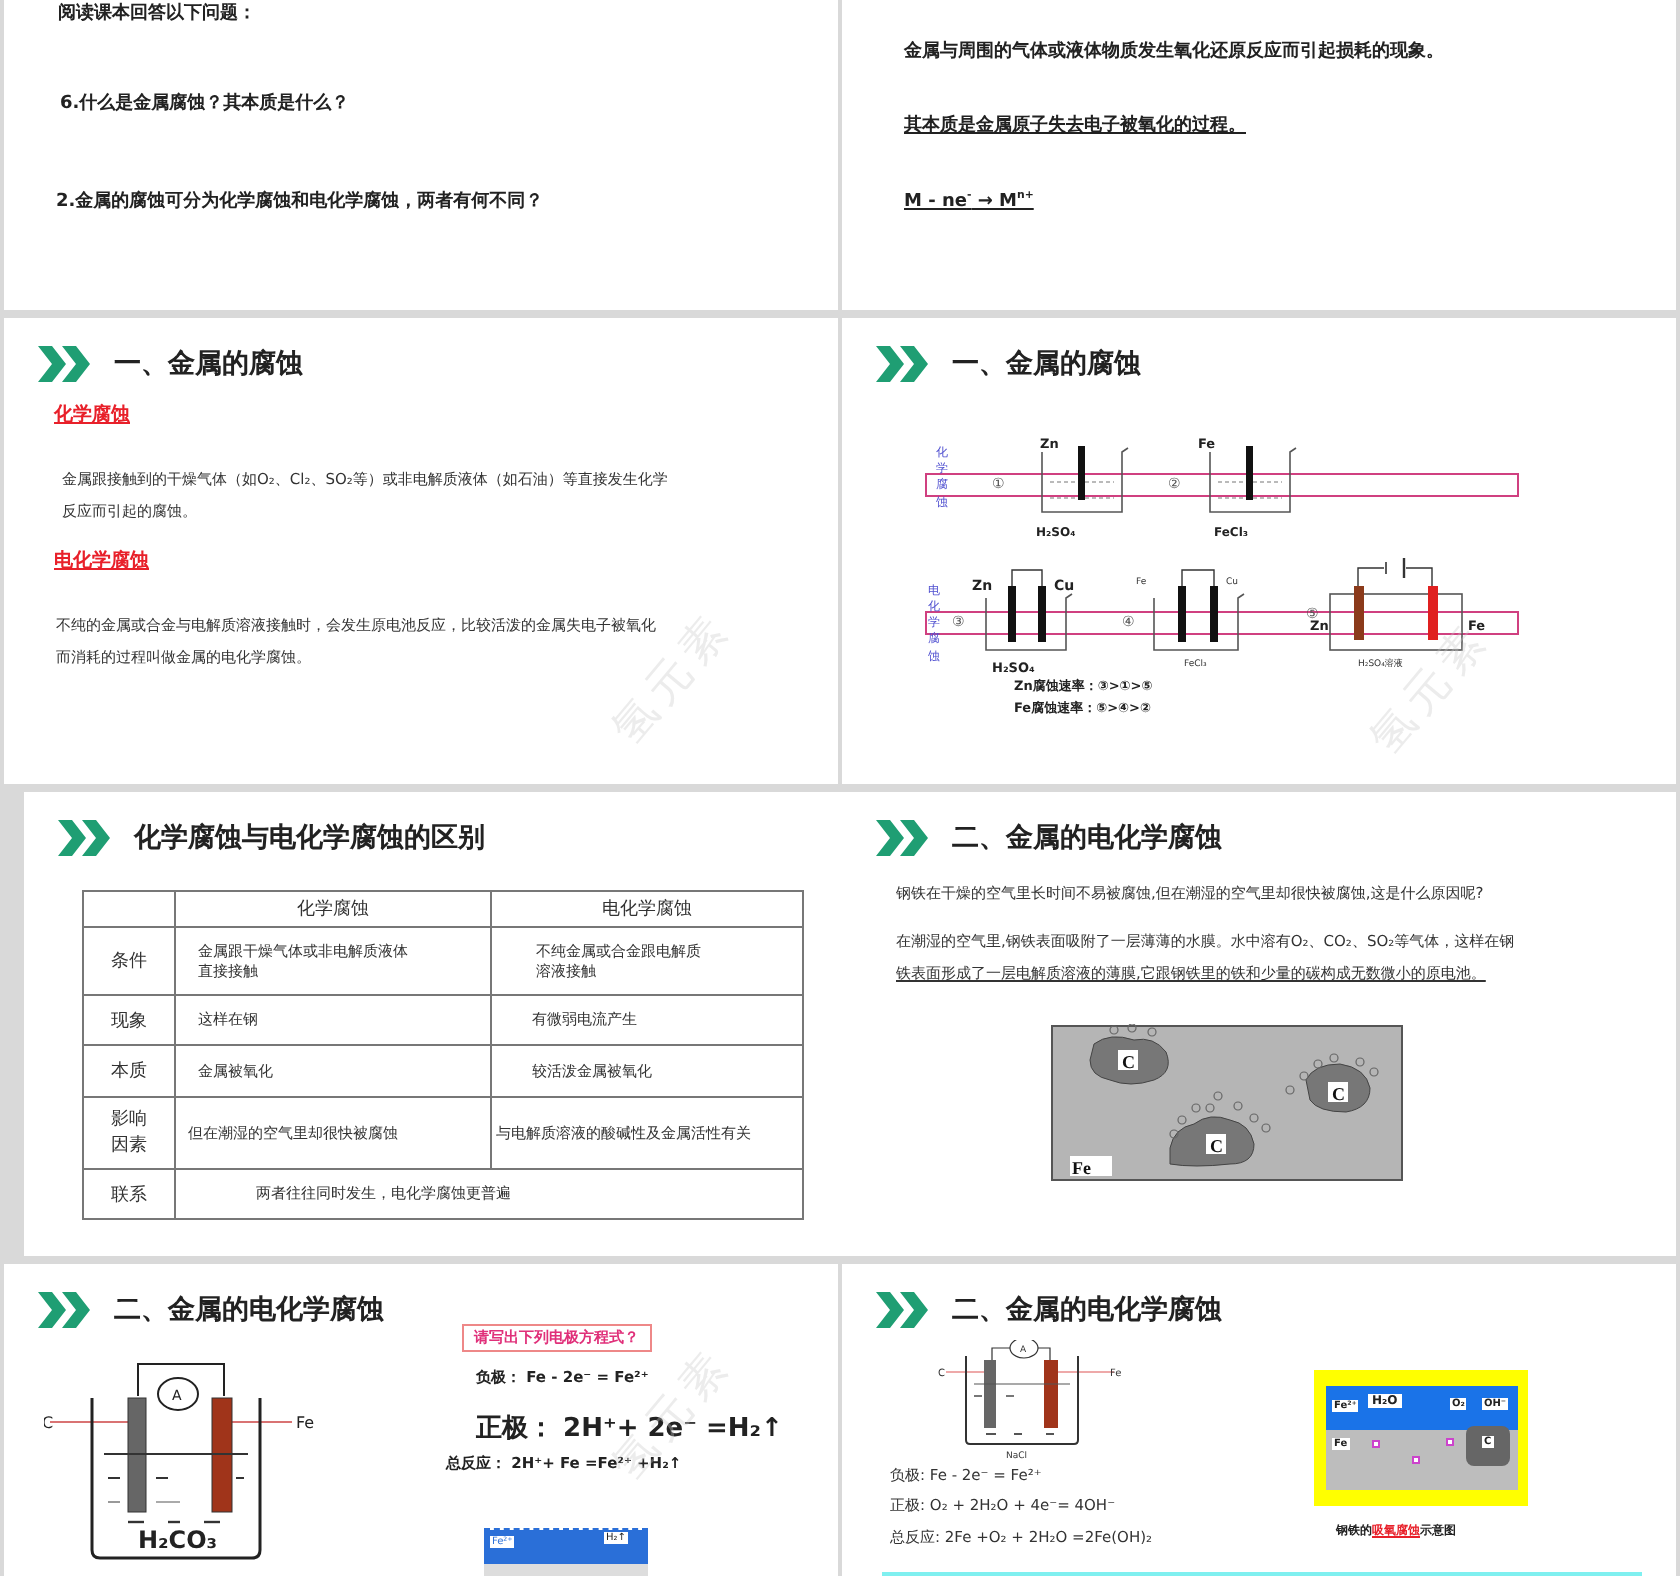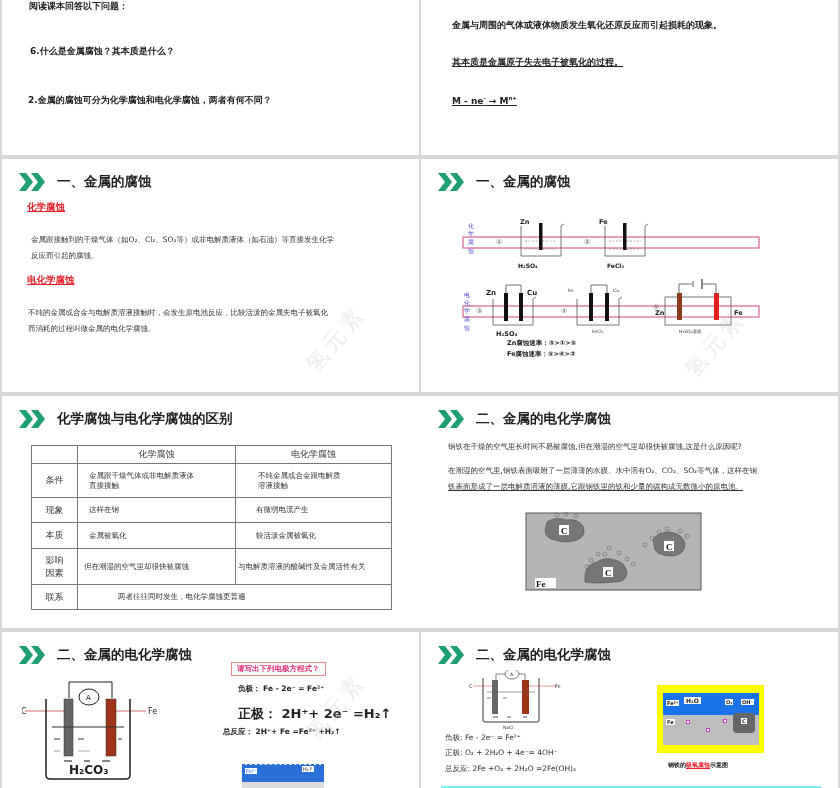--- a/index.html
+++ b/index.html
@@ -4,21 +4,21 @@
 <style>
   * { box-sizing: border-box; margin: 0; padding: 0; }
   html, body { width: 840px; height: 788px; overflow: hidden; background: #d9d9d9; }
   body { font-family: "DejaVu Sans", "Liberation Sans", sans-serif; color: #222; position: relative; }
   .grid { position: absolute; left: 0; top: 0; width: 840px; height: 788px; }
   .slide { position: absolute; background: #fff; overflow: hidden; }
   .s1 { left: 2px; top: -78px; width: 417px; height: 233px; }
   .s2 { left: 421px; top: -78px; width: 417px; height: 233px; }
   .s3 { left: 2px; top: 159px; width: 417px; height: 233px; }
   .s4 { left: 421px; top: 159px; width: 417px; height: 233px; }
-  .s5 { left: 2px; top: 396px; width: 500px; height: 232px; }
+  .s5 { left: 12px; top: 396px; width: 500px; height: 232px; }
   .s6 { left: 421px; top: 396px; width: 417px; height: 232px; }
   .s7 { left: 2px; top: 632px; width: 417px; height: 233px; }
   .s8 { left: 421px; top: 632px; width: 417px; height: 233px; }
 
   .abs { position: absolute; white-space: nowrap; }
   .b { font-weight: bold; }
   .red { color: #e8202a; text-decoration: underline; }
   .title-row { position: absolute; left: 17px; top: 12px; height: 20px; display: flex; align-items: flex-end; }
   .chev { width: 28px; height: 18px; margin-right: 10px; }
   .title { font-size: 13.5px; font-weight: bold; color: #222; }

